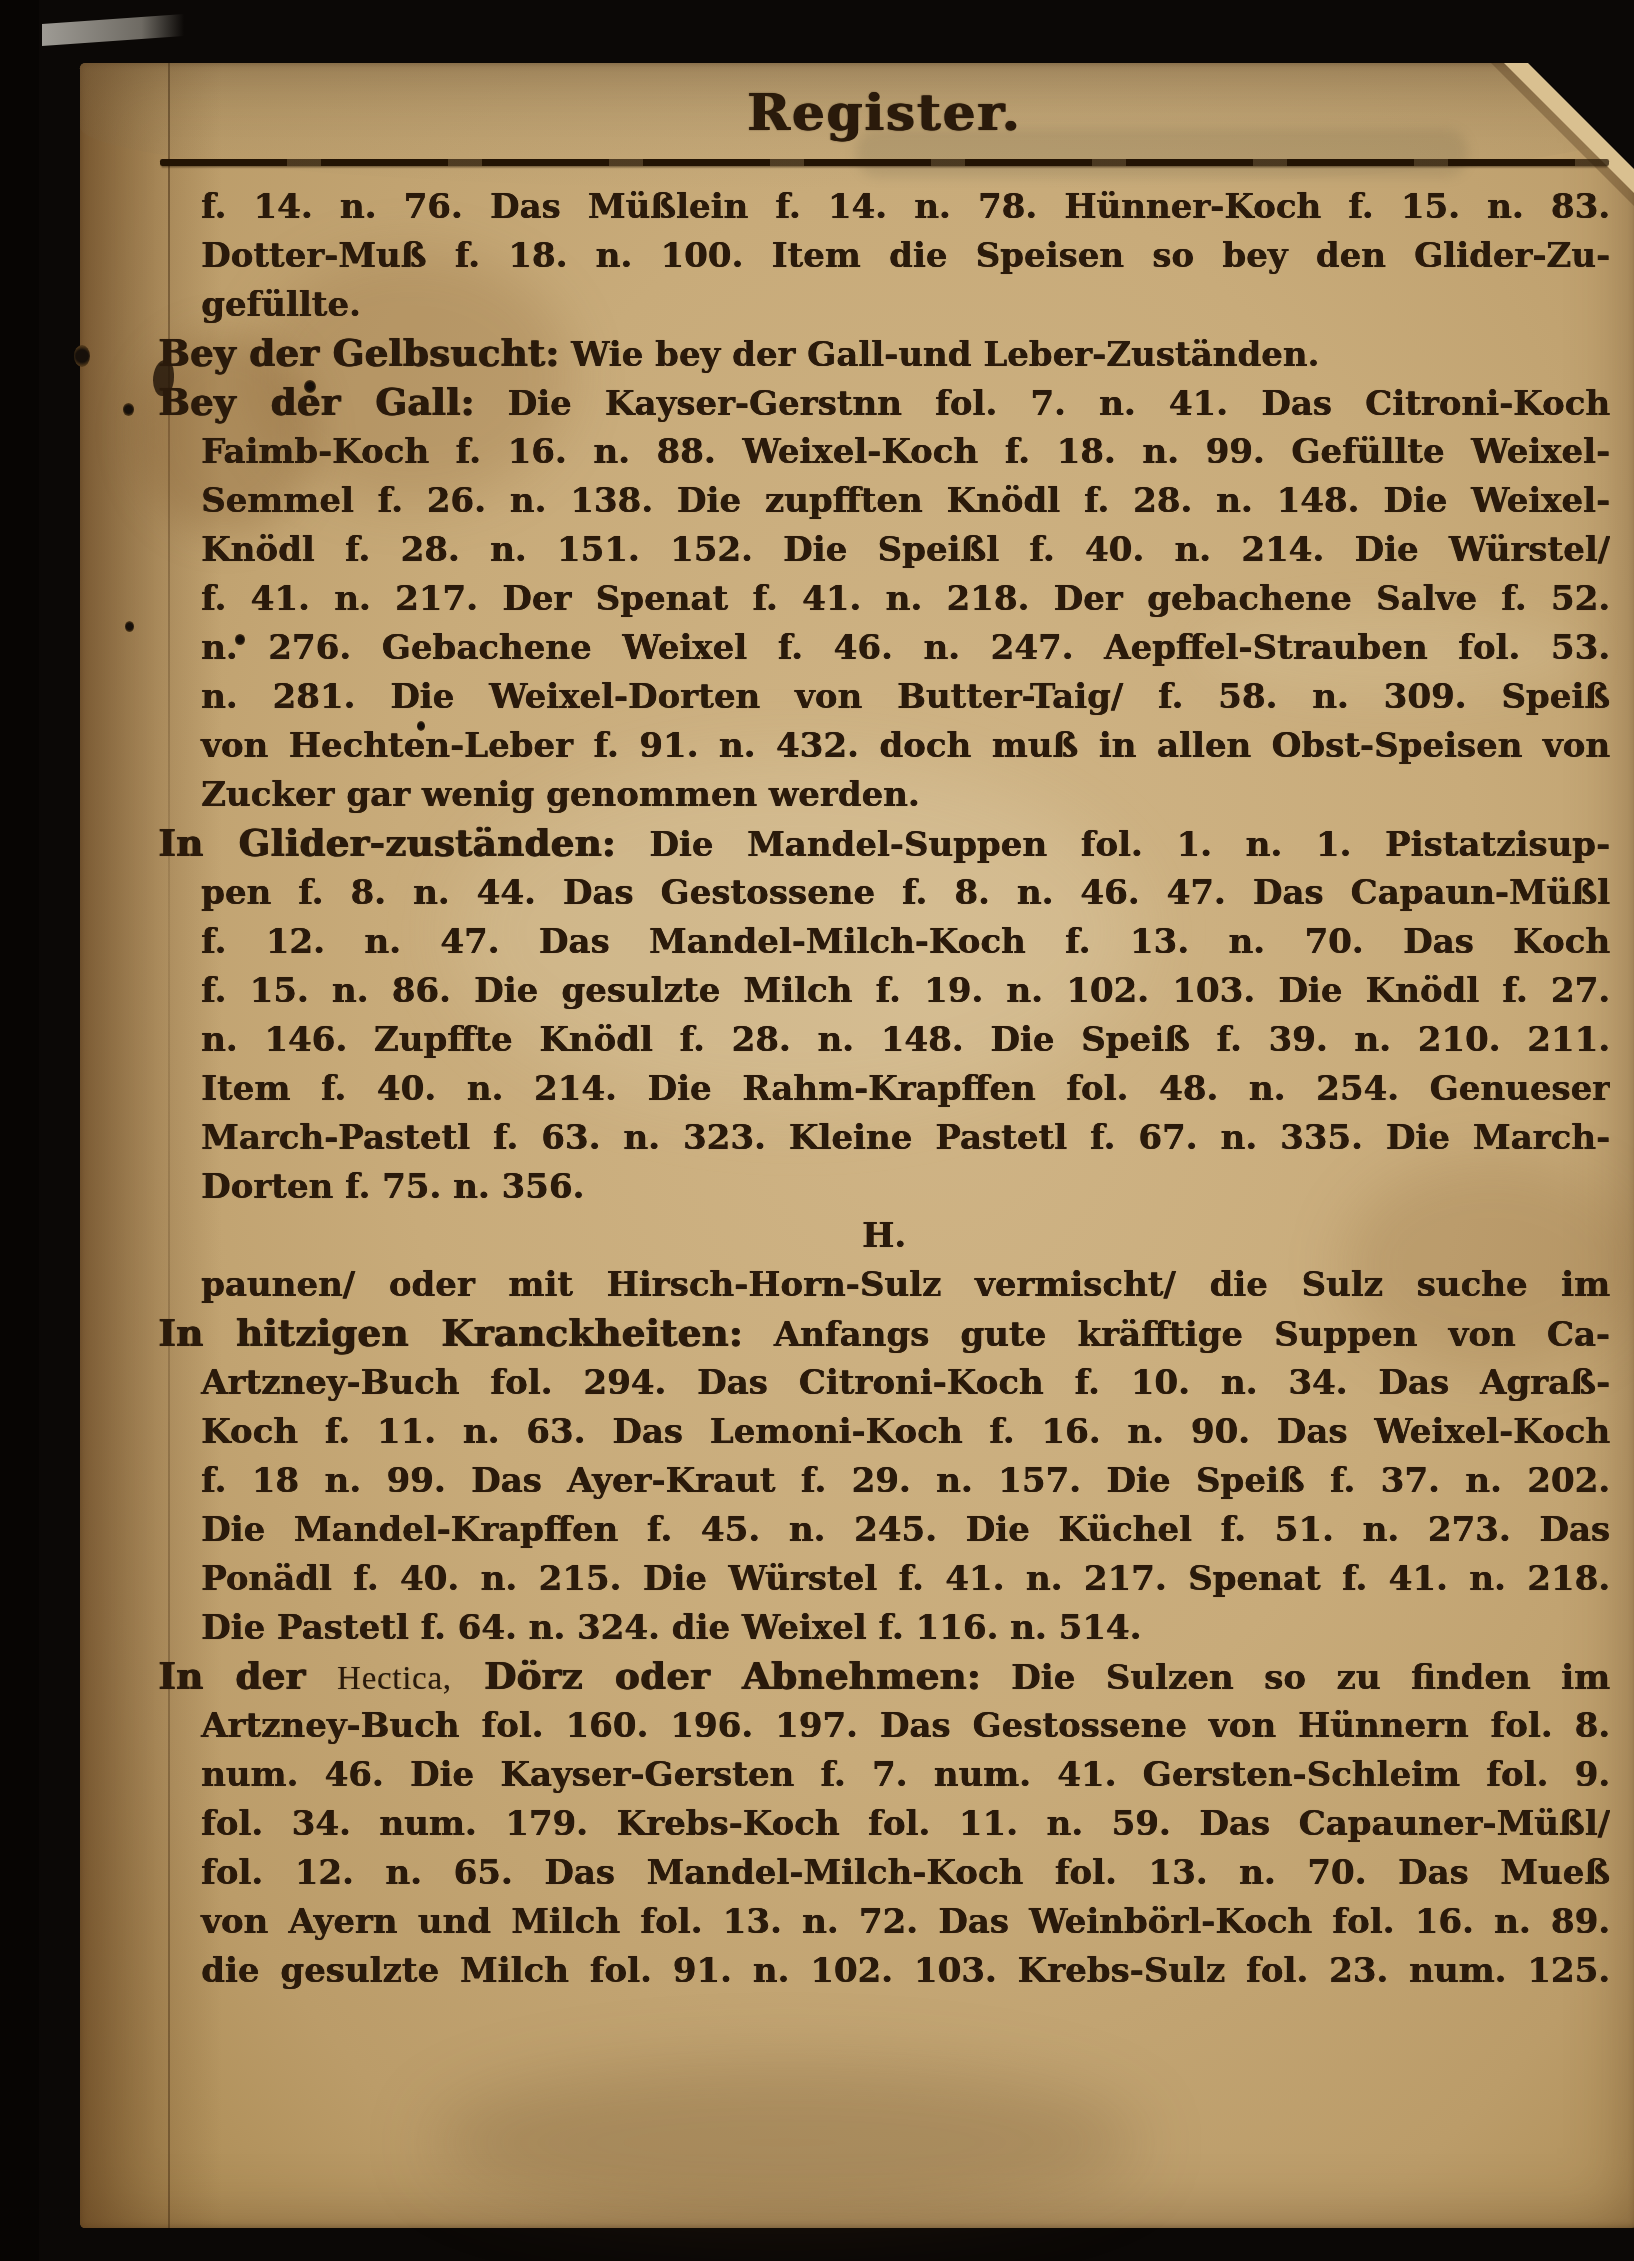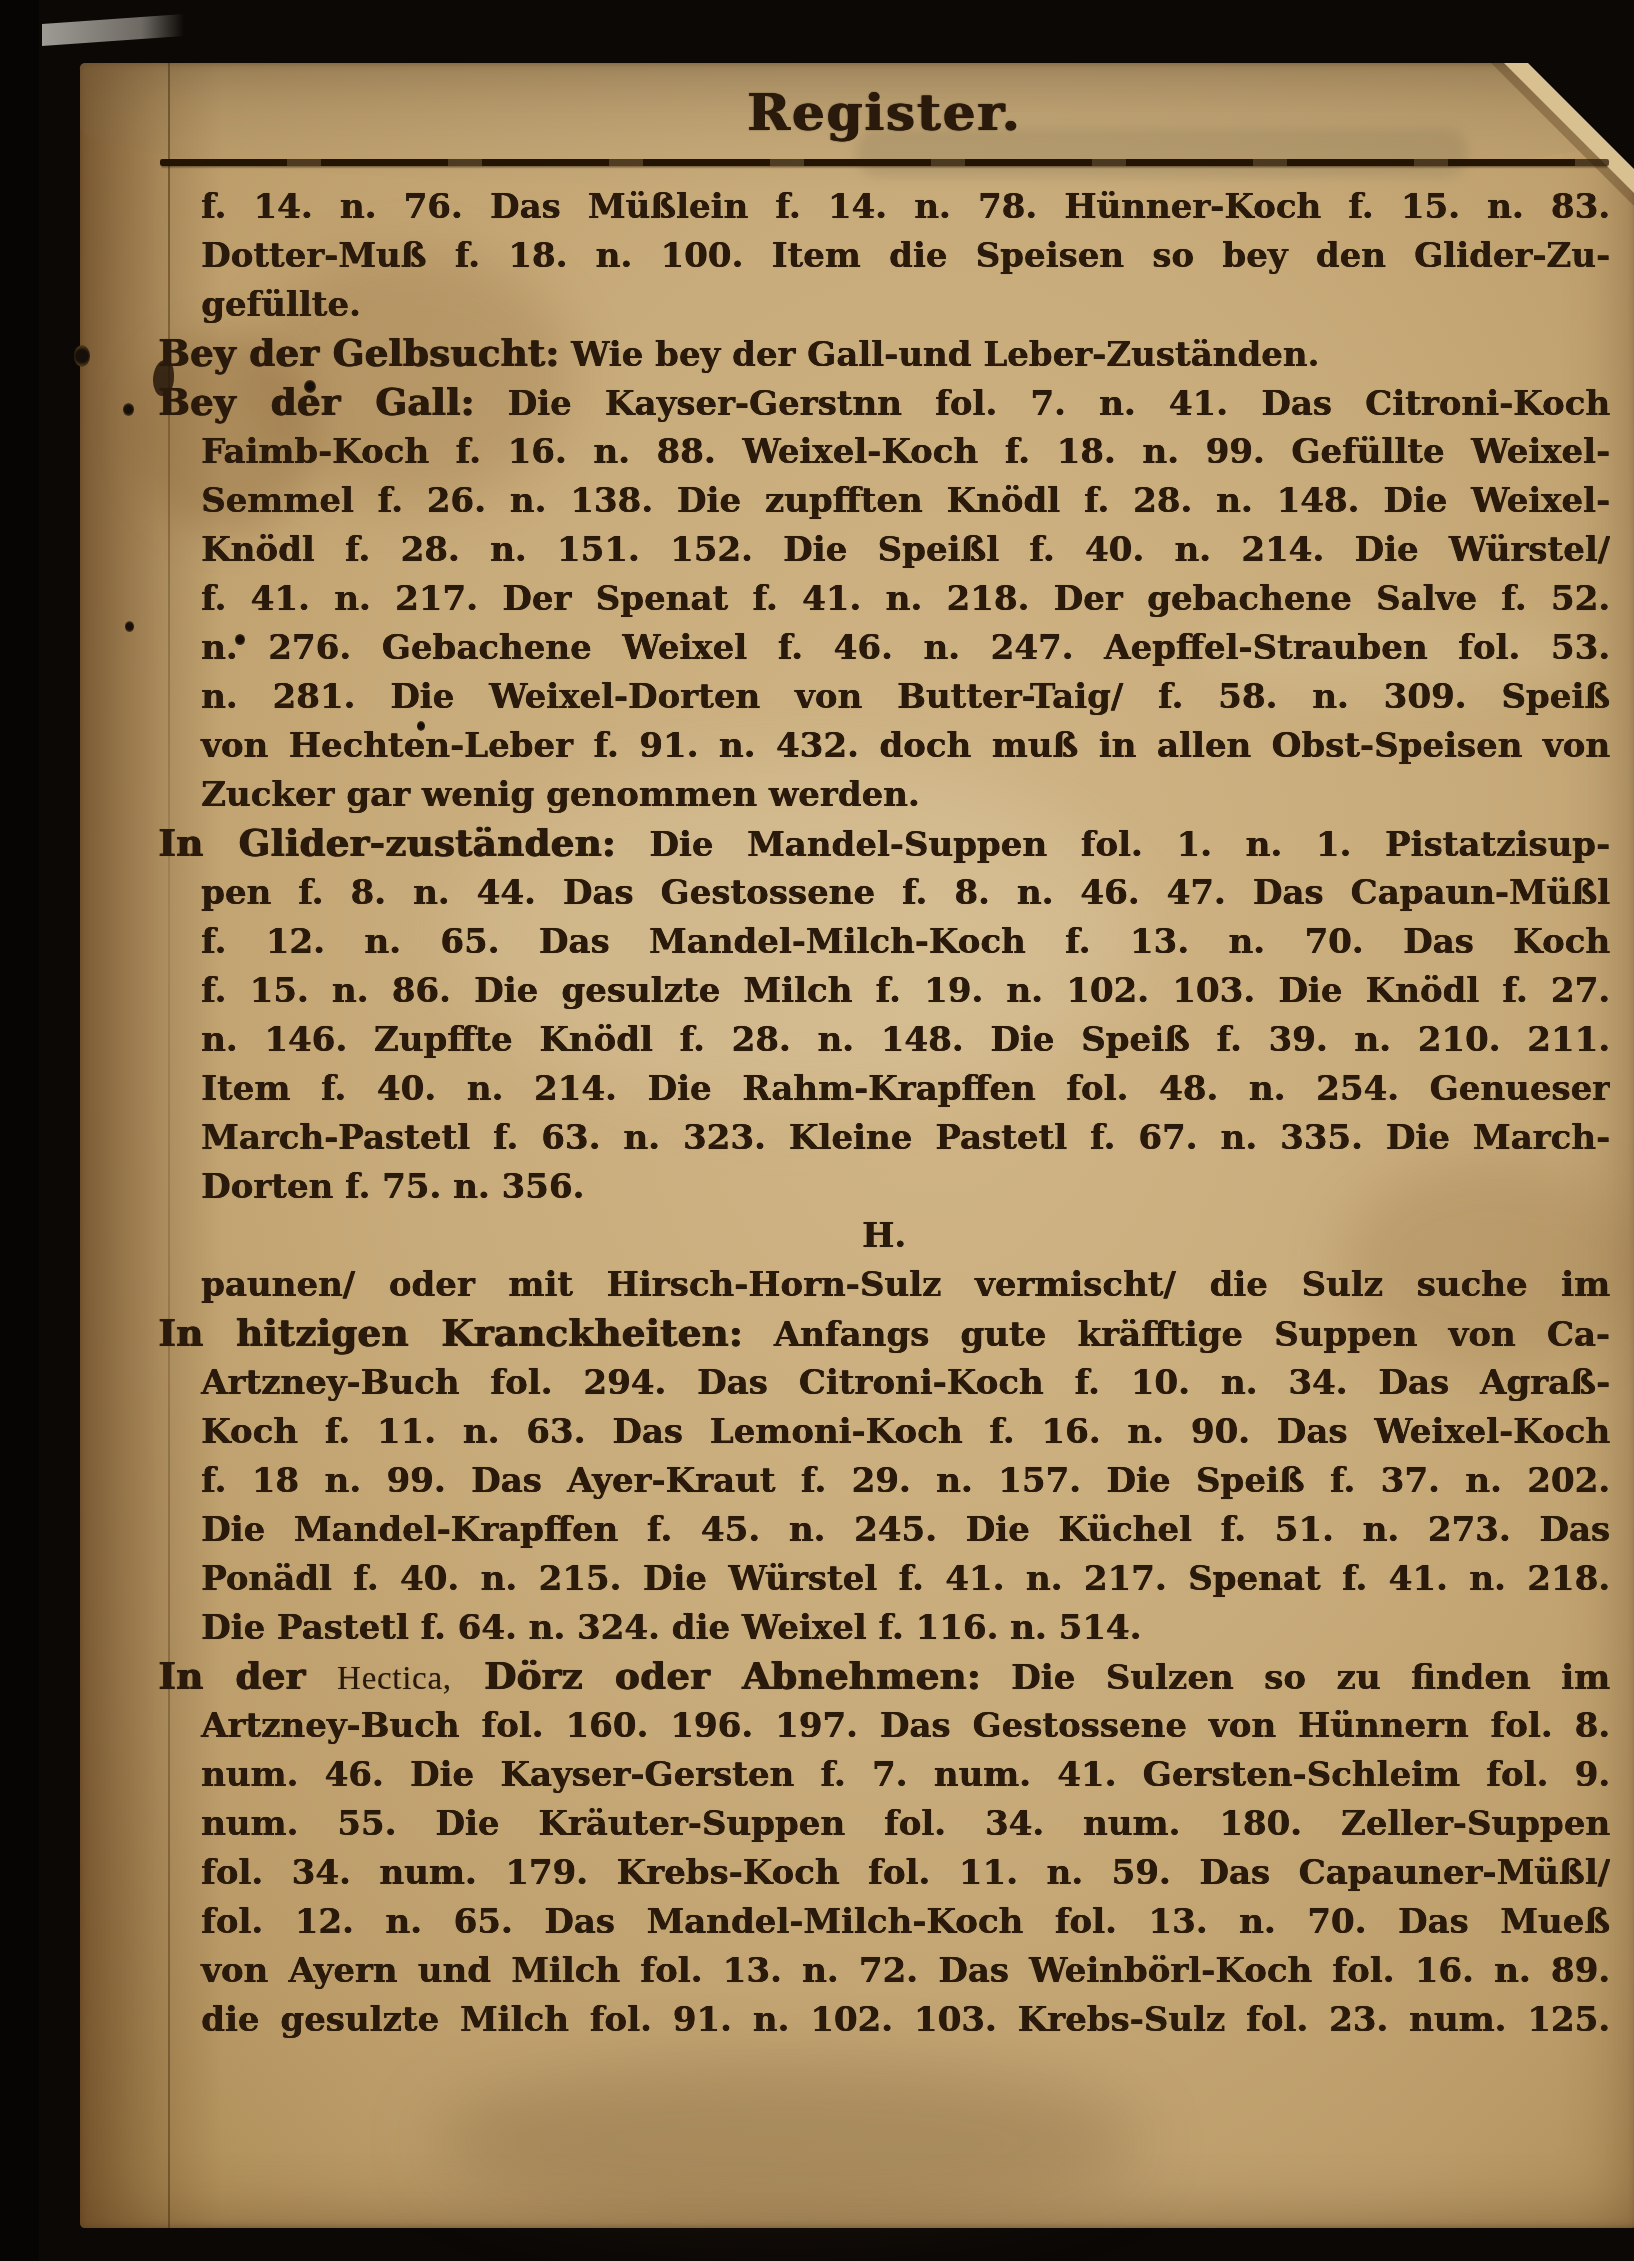--- a/index.html
+++ b/index.html
@@ -116,21 +116,21 @@
           <div class="l ind just">f. 41. n. 217. Der Spenat f. 41. n. 218. Der gebachene Salve f. 52.</div>
           <div class="l ind just">n. 276. Gebachene Weixel f. 46. n. 247. Aepffel-Strauben fol. 53.</div>
           <div class="l ind just">n. 281. Die Weixel-Dorten von Butter-Taig/ f. 58. n. 309. Speiß</div>
           <div class="l ind just">von Hechten-Leber f. 91. n. 432. doch muß in allen Obst-Speisen von</div>
           <div class="l ind">Zucker gar wenig genommen werden.</div>
         </div>
 
         <div>
           <div class="l just"><span class="lead">In Glider-zuständen:</span><span> Die Mandel-Suppen fol. 1. n. 1. Pistatzisup-</span></div>
           <div class="l ind just">pen f. 8. n. 44. Das Gestossene f. 8. n. 46. 47. Das Capaun-Müßl</div>
-          <div class="l ind just">f. 12. n. 65. Das Mandel-Milch-Koch f. 13. n. 70. Das Koch</div>
+          <div class="l ind just">f. 12. n. 47. Das Mandel-Milch-Koch f. 13. n. 70. Das Koch</div>
           <div class="l ind just">f. 15. n. 86. Die gesulzte Milch f. 19. n. 102. 103. Die Knödl f. 27.</div>
           <div class="l ind just">n. 146. Zupffte Knödl f. 28. n. 148. Die Speiß f. 39. n. 210. 211.</div>
           <div class="l ind just">Item f. 40. n. 214. Die Rahm-Krapffen fol. 48. n. 254. Genueser</div>
           <div class="l ind just">March-Pastetl f. 63. n. 323. Kleine Pastetl f. 67. n. 335. Die March-</div>
           <div class="l ind">Dorten f. 75. n. 356.</div>
         </div>
 
         <div class="l hsec">H.</div>
 
         <div>
@@ -141,21 +141,20 @@
           <div class="l ind just">f. 18 n. 99. Das Ayer-Kraut f. 29. n. 157. Die Speiß f. 37. n. 202.</div>
           <div class="l ind just">Die Mandel-Krapffen f. 45. n. 245. Die Küchel f. 51. n. 273. Das</div>
           <div class="l ind just">Ponädl f. 40. n. 215. Die Würstel f. 41. n. 217. Spenat f. 41. n. 218.</div>
           <div class="l ind">Die Pastetl f. 64. n. 324. die Weixel f. 116. n. 514.</div>
         </div>
 
         <div>
           <div class="l just"><span class="lead">In der </span><span class="latin">Hectica,</span><span class="lead"> Dörz oder Abnehmen:</span><span> Die Sulzen so zu finden im</span></div>
           <div class="l ind just">Artzney-Buch fol. 160. 196. 197. Das Gestossene von Hünnern fol. 8.</div>
           <div class="l ind just">num. 46. Die Kayser-Gersten f. 7. num. 41. Gersten-Schleim fol. 9.</div>
-          <div class="l ind just">num. 55. Die Kräuter-Suppen fol. 34. num. 180. Zeller-Suppen</div>
           <div class="l ind just">fol. 34. num. 179. Krebs-Koch fol. 11. n. 59. Das Capauner-Müßl/</div>
           <div class="l ind just">fol. 12. n. 65. Das Mandel-Milch-Koch fol. 13. n. 70. Das Mueß</div>
           <div class="l ind just">von Ayern und Milch fol. 13. n. 72. Das Weinbörl-Koch fol. 16. n. 89.</div>
           <div class="l ind just">die gesulzte Milch fol. 91. n. 102. 103. Krebs-Sulz fol. 23. num. 125.</div>
         </div>
 
       </div>
 
     </div>
   </div>

